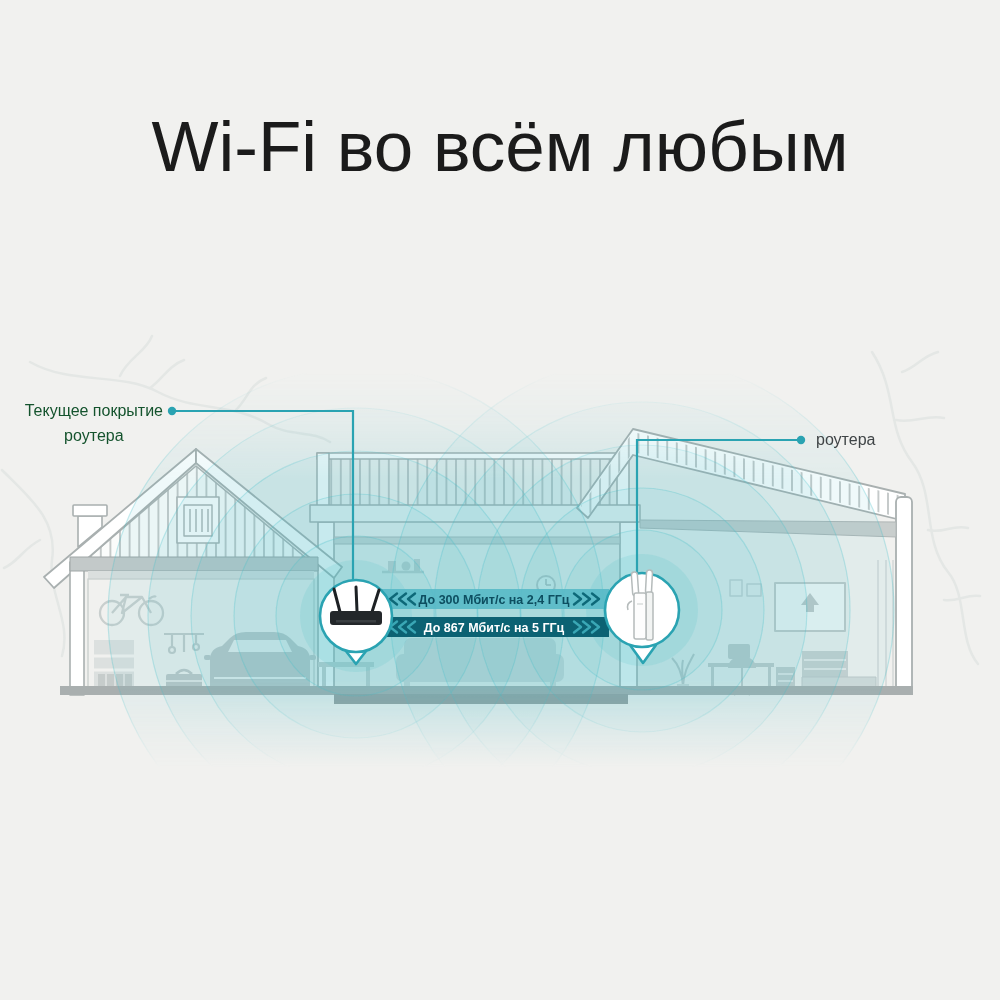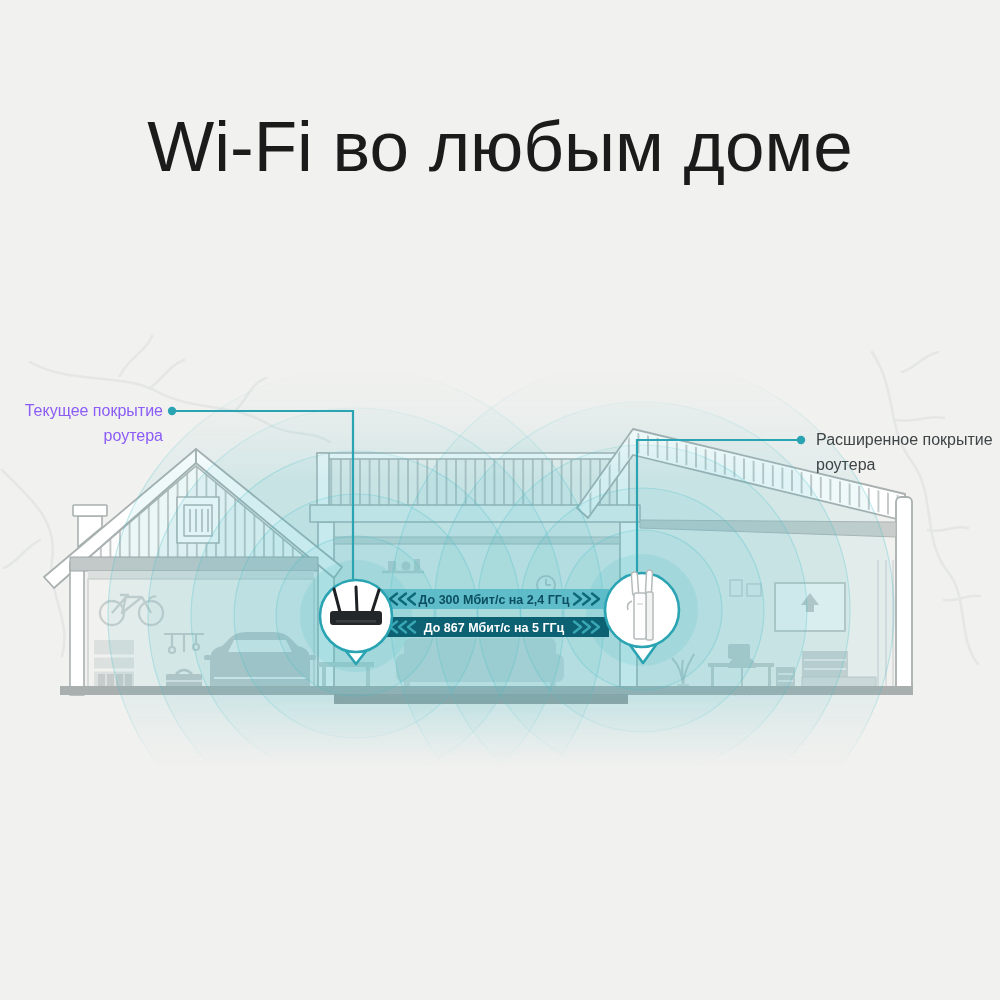--- a/index.html
+++ b/index.html
@@ -1,22 +1,22 @@
 <!DOCTYPE html>
 <html><head>
 <meta charset="utf-8">
 <style>
   html,body{margin:0;padding:0;background:#ffffff;}
   .stage{position:relative;width:1000px;height:1000px;background:#f1f1ef;overflow:hidden;
          font-family:"Liberation Sans","DejaVu Sans",sans-serif;}
   .stage svg{position:absolute;left:0;top:0;}
   .title{position:absolute;top:106px;left:0;width:1000px;text-align:center;
          font-size:71px;font-weight:400;color:#1b1b1b;letter-spacing:0px;}
-  .callout-left{position:absolute;top:398px;right:837px;text-align:right;
-         font-size:16px;line-height:25px;color:#8b5cf6;white-space:nowrap;}
+  .callout-left{position:absolute;top:398px;right:837px;text-align:center;
+         font-size:16px;line-height:25px;color:#14532d;white-space:nowrap;}
   .callout-right{position:absolute;top:427px;left:816px;text-align:left;
          font-size:16px;line-height:25px;color:#3f4446;white-space:nowrap;}
   .extender-note{position:absolute;top:594px;left:690px;text-align:left;
          font-size:16px;line-height:23px;color:#44494b;white-space:nowrap;}
   svg text.barlabel{font-family:"Liberation Sans","DejaVu Sans",sans-serif;
          font-size:12.5px;font-weight:700;}
 </style>
 </head>
 <body>
 
@@ -262,26 +262,25 @@
       <rect x="632" y="572" width="6" height="24" rx="3" fill="#ffffff" stroke="#b5bbbb" stroke-width="1.5" transform="rotate(-4 635 584)"></rect>
       <rect x="646" y="570" width="6" height="24" rx="3" fill="#ffffff" stroke="#b5bbbb" stroke-width="1.5" transform="rotate(3 649 582)"></rect>
       <rect x="646" y="592" width="7" height="48" rx="2" fill="#f2f4f3" stroke="#b5bbbb" stroke-width="1.5"></rect>
       <rect x="634" y="593" width="12" height="46" rx="2" fill="#fdfdfd" stroke="#b5bbbb" stroke-width="1.5"></rect>
       <path d="M632,601 q-6,2 -4,9" stroke="#b5bbbb" stroke-width="1.5" fill="none"></path>
       <line x1="637" y1="604" x2="643" y2="604" stroke="#d8dcdb" stroke-width="1.5"></line>
     </g>
   </g>
 </svg>
 
-  <div class="title">Wi-Fi во любым доме</div>
+  <div class="title">Wi-Fi во всём любым</div>
 
   <div class="callout-left">
     <div>Текущее покрытие</div>
     <div>роутера</div>
   </div>
 
   <div class="callout-right">
-    <div>Расширенное покрытие</div>
     <div>роутера</div>
   </div>
 
 
 </div>
 
 </body></html>

